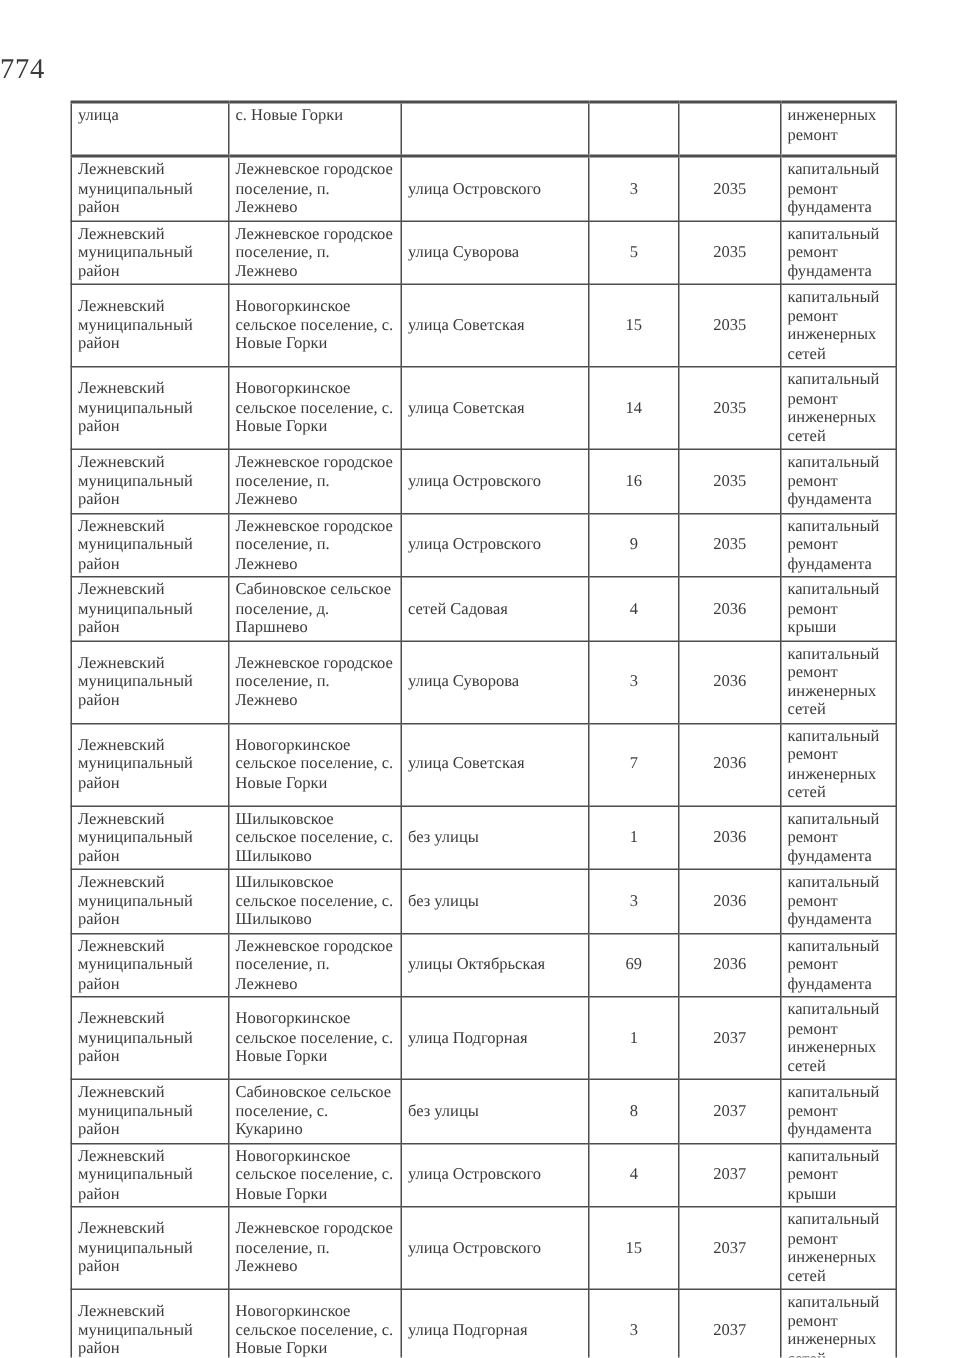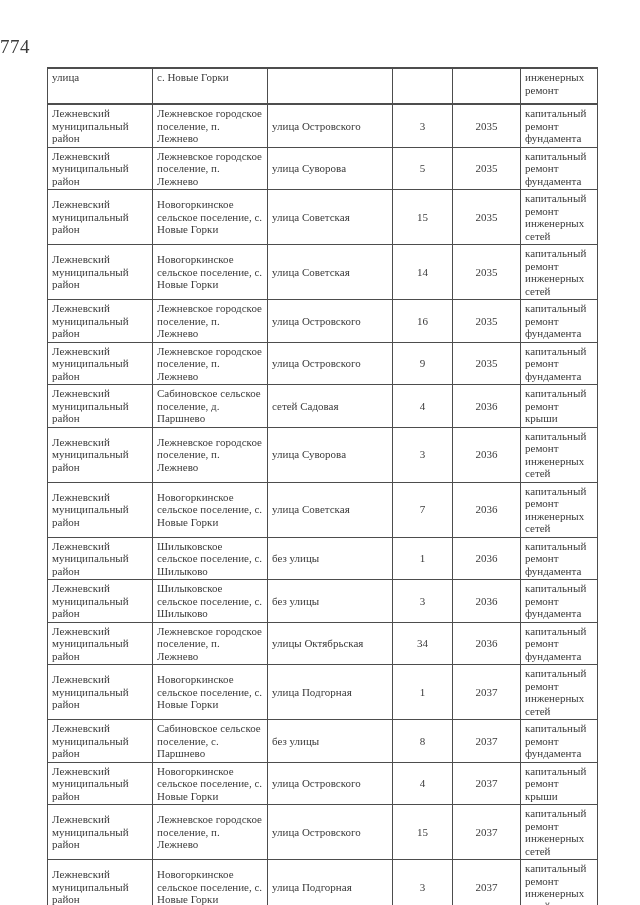--- a/index.html
+++ b/index.html
@@ -152,35 +152,35 @@
           <td class="c-settlement">Шилыковское сельское поселение, с. Шилыково</td>
           <td class="c-street">без улицы</td>
           <td class="c-num">3</td>
           <td class="c-year">2036</td>
           <td class="c-type">капитальный ремонт фундамента</td>
         </tr>
         <tr>
           <td class="c-district">Лежневский муниципальный район</td>
           <td class="c-settlement">Лежневское городское поселение, п. Лежнево</td>
           <td class="c-street">улицы Октябрьская</td>
-          <td class="c-num">34</td>
+          <td class="c-num">69</td>
           <td class="c-year">2036</td>
           <td class="c-type">капитальный ремонт фундамента</td>
         </tr>
         <tr>
           <td class="c-district">Лежневский муниципальный район</td>
           <td class="c-settlement">Новогоркинское сельское поселение, с. Новые Горки</td>
           <td class="c-street">улица Подгорная</td>
           <td class="c-num">1</td>
           <td class="c-year">2037</td>
           <td class="c-type">капитальный ремонт инженерных сетей</td>
         </tr>
         <tr>
           <td class="c-district">Лежневский муниципальный район</td>
-          <td class="c-settlement">Сабиновское сельское поселение, с. Паршнево</td>
+          <td class="c-settlement">Сабиновское сельское поселение, с. Кукарино</td>
           <td class="c-street">без улицы</td>
           <td class="c-num">8</td>
           <td class="c-year">2037</td>
           <td class="c-type">капитальный ремонт фундамента</td>
         </tr>
         <tr>
           <td class="c-district">Лежневский муниципальный район</td>
           <td class="c-settlement">Новогоркинское сельское поселение, с. Новые Горки</td>
           <td class="c-street">улица Островского</td>
           <td class="c-num">4</td>

